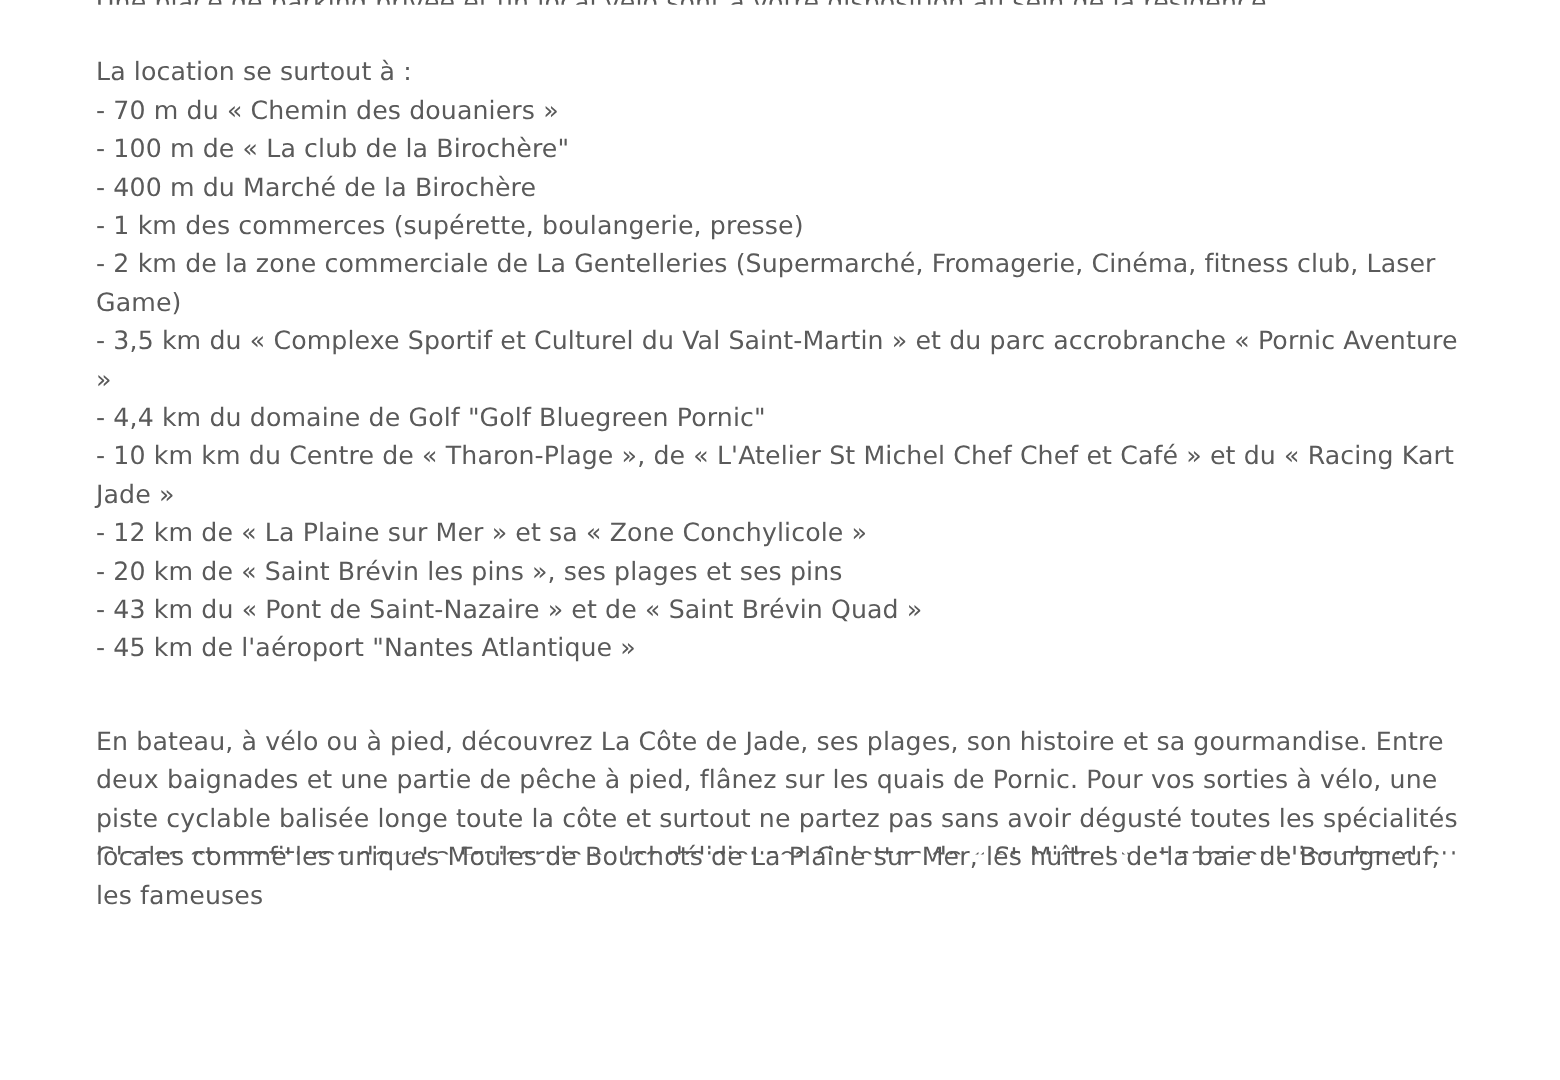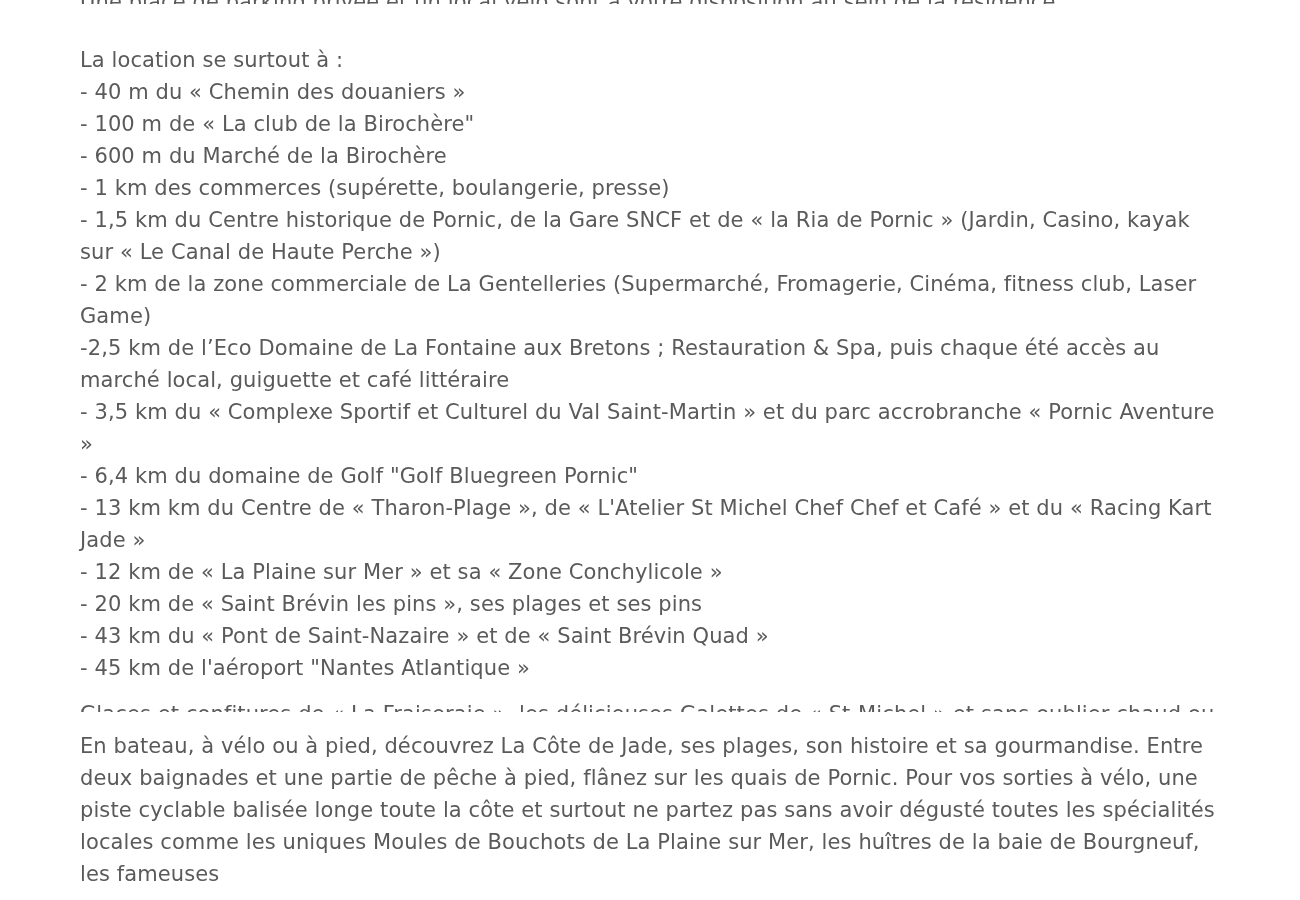--- a/index.html
+++ b/index.html
@@ -69,30 +69,28 @@
 <div class="page">
 
   <div class="clipped-top">
     <p class="doc-text">Une place de parking privée et un local vélo sont à votre disposition au sein de la résidence.</p>
   </div>
 
   <div class="spacer-lg"></div>
 
   <div class="block">
     <div class="doc-text">La location se surtout à :</div>
-    <div class="doc-text list-line">- 40 m du « Chemin des douaniers »</div>
+    <div class="doc-text list-line">- 70 m du « Chemin des douaniers »</div>
     <div class="doc-text list-line">- 100 m de « La club de la Birochère"</div>
-    <div class="doc-text list-line">- 600 m du Marché de la Birochère</div>
+    <div class="doc-text list-line">- 400 m du Marché de la Birochère</div>
     <div class="doc-text list-line">- 1 km des commerces (supérette, boulangerie, presse)</div>
-    <div class="doc-text list-line">- 1,5 km du Centre historique de Pornic, de la Gare SNCF et de « la Ria de Pornic » (Jardin, Casino, kayak sur « Le Canal de Haute Perche »)</div>
     <div class="doc-text list-line">- 2 km de la zone commerciale de La Gentelleries (Supermarché, Fromagerie, Cinéma, fitness club, Laser Game)</div>
-    <div class="doc-text list-line">-2,5 km de l’Eco Domaine de La Fontaine aux Bretons ; Restauration &amp; Spa, puis chaque été accès au marché local, guiguette et café littéraire</div>
     <div class="doc-text list-line">- 3,5 km du « Complexe Sportif et Culturel du Val Saint-Martin » et du parc accrobranche « Pornic Aventure »</div>
-    <div class="doc-text list-line">- 6,4 km du domaine de Golf "Golf Bluegreen Pornic"</div>
-    <div class="doc-text list-line">- 13 km km du Centre de « Tharon-Plage », de « L'Atelier St Michel Chef Chef et Café » et du « Racing Kart Jade »</div>
+    <div class="doc-text list-line">- 4,4 km du domaine de Golf "Golf Bluegreen Pornic"</div>
+    <div class="doc-text list-line">- 10 km km du Centre de « Tharon-Plage », de « L'Atelier St Michel Chef Chef et Café » et du « Racing Kart Jade »</div>
     <div class="doc-text list-line">- 12 km de « La Plaine sur Mer » et sa « Zone Conchylicole »</div>
     <div class="doc-text list-line">- 20 km de « Saint Brévin les pins », ses plages et ses pins</div>
     <div class="doc-text list-line">- 43 km du « Pont de Saint-Nazaire » et de « Saint Brévin Quad »</div>
     <div class="doc-text list-line">- 45 km de l'aéroport "Nantes Atlantique »</div>
   </div>
 
   <div class="spacer-md"></div>
 
   <div class="doc-text">En bateau, à vélo ou à pied, découvrez La Côte de Jade, ses plages, son histoire et sa gourmandise. Entre deux baignades et une partie de pêche à pied, flânez sur les quais de Pornic. Pour vos sorties à vélo, une piste cyclable balisée longe toute la côte et surtout ne partez pas sans avoir dégusté toutes les spécialités locales comme les uniques Moules de Bouchots de La Plaine sur Mer, les huîtres de la baie de Bourgneuf, les fameuses</div>
 

